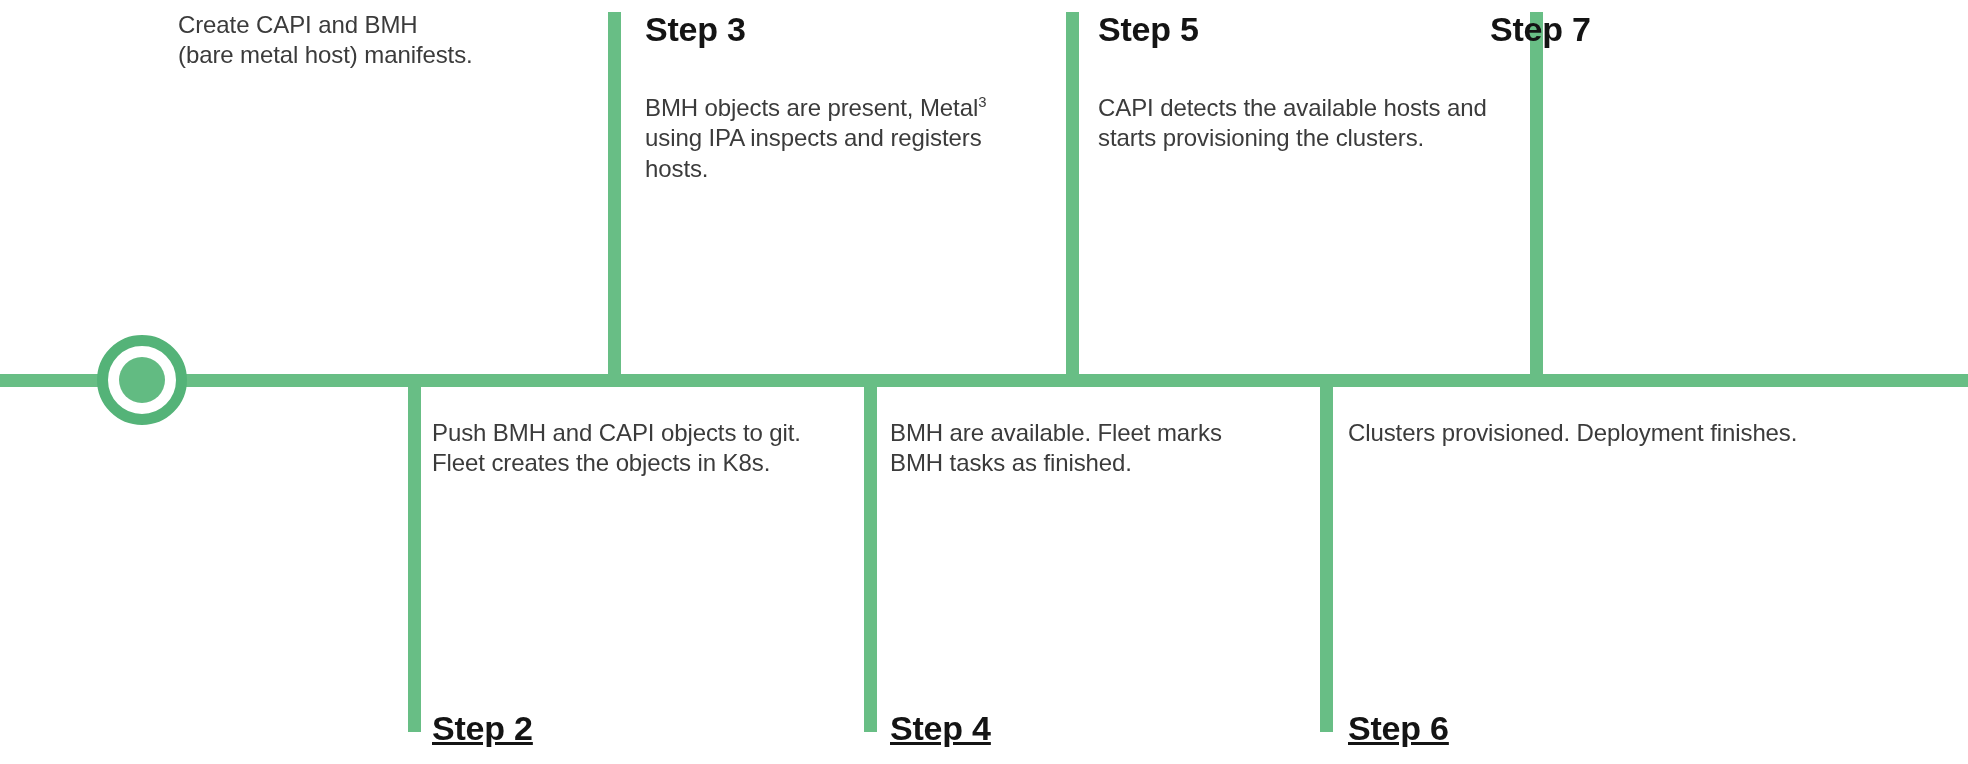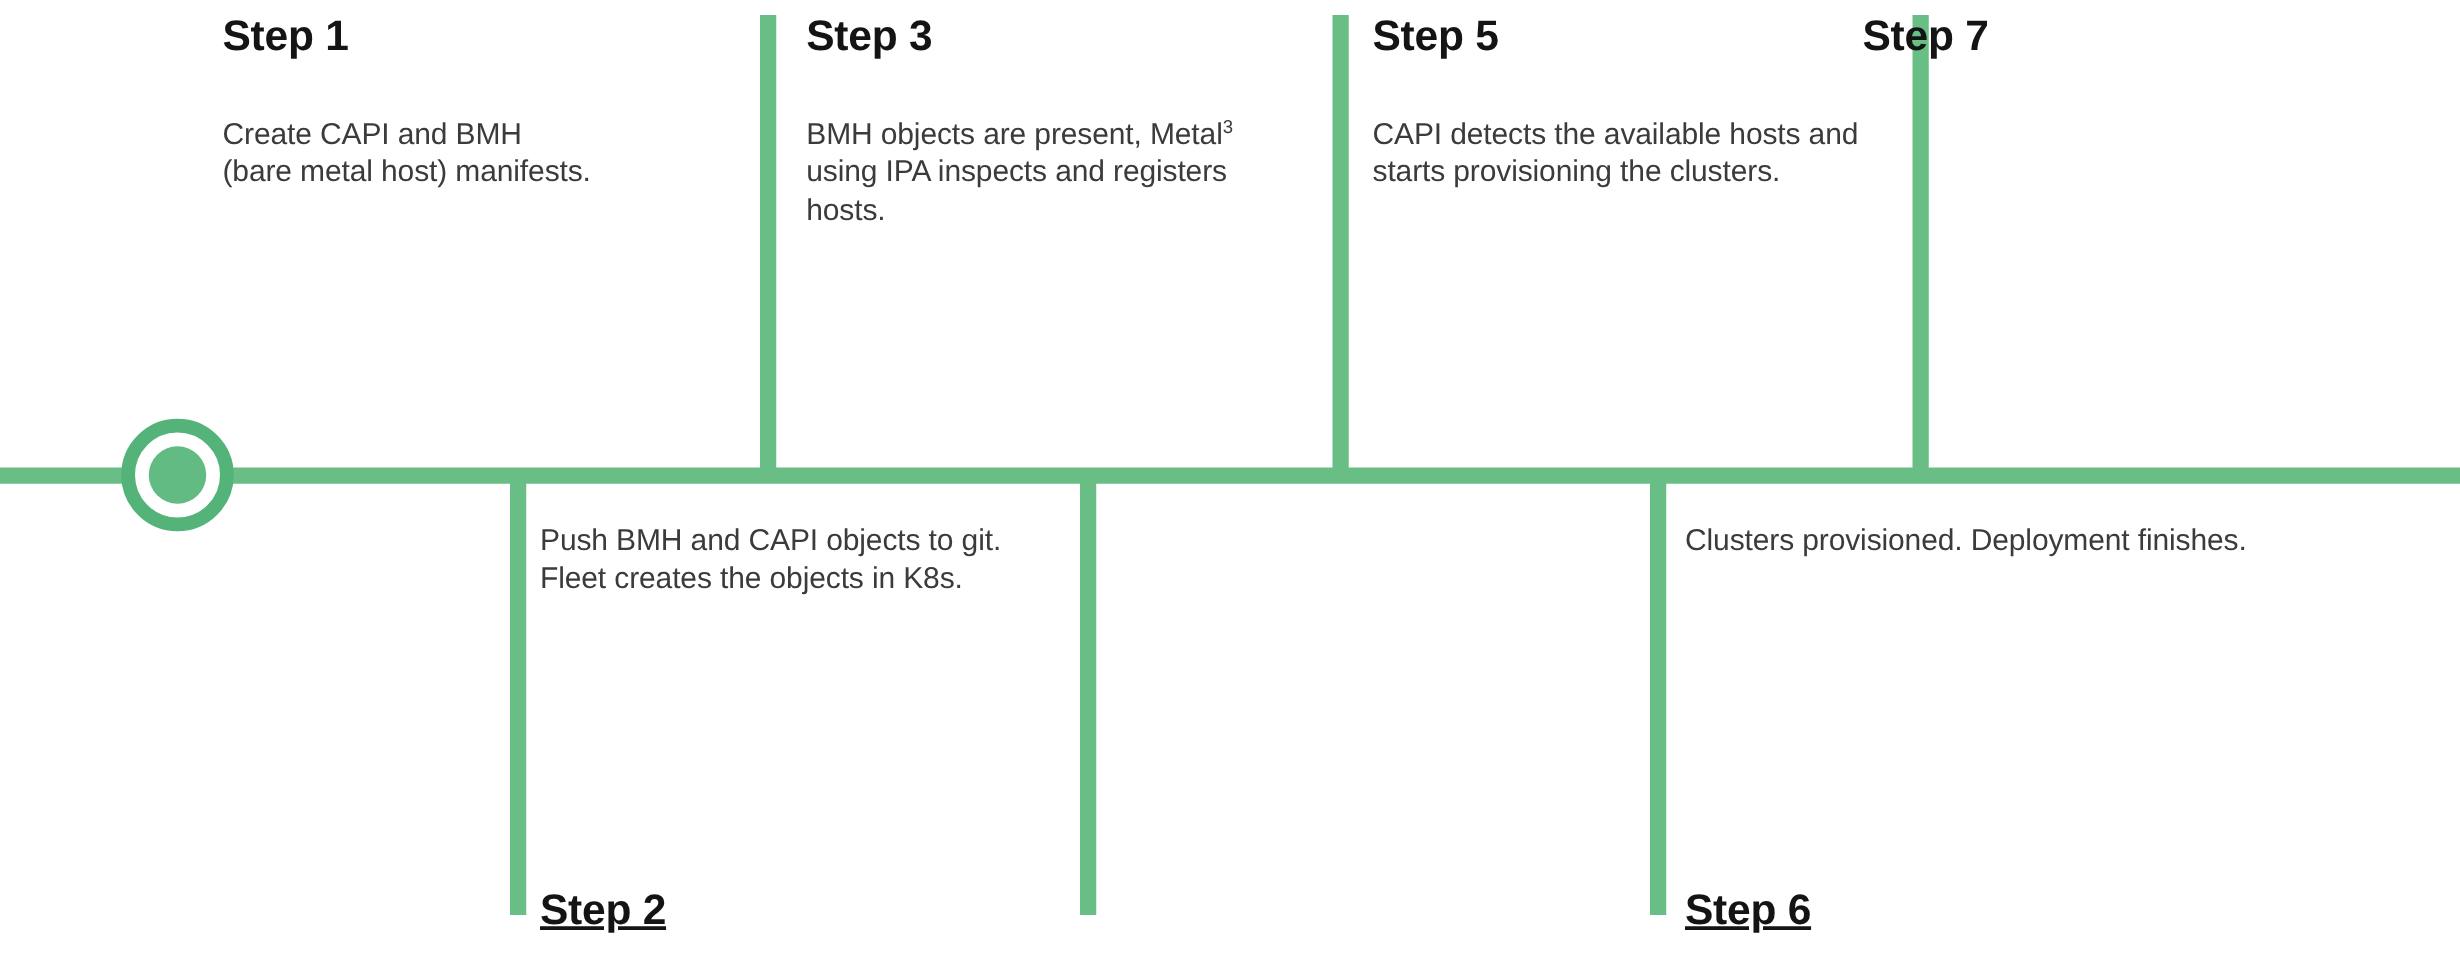--- a/index.html
+++ b/index.html
@@ -112,21 +112,20 @@
   </div>
 
   <div class="tick up" style="left:608px;"></div>
   <div class="tick up" style="left:1066px;"></div>
   <div class="tick up" style="left:1530px;"></div>
   <div class="tick down" style="left:408px;"></div>
   <div class="tick down" style="left:864px;"></div>
   <div class="tick down" style="left:1320px;"></div>
 
   <div class="step up" style="left:178px; width:300px;">
-    <p class="step-title">Step 1</p>
     <p class="step-body">Create CAPI and BMH (bare metal host) manifests.</p>
   </div>
 
   <div class="step up" style="left:645px; width:380px;">
     <p class="step-title">Step 3</p>
     <p class="step-body"><span>BMH objects are present, Metal</span><sup>3</sup><span> using IPA inspects and registers hosts.</span></p>
   </div>
 
   <div class="step up" style="left:1098px; width:390px;">
     <p class="step-title">Step 5</p>
@@ -135,19 +134,23 @@
 
   <div class="step up" style="left:1490px; width:390px;">
     <p class="step-title">Step 7</p>
   </div>
 
   <div class="step down" style="left:432px; width:400px;">
     <p class="step-body">Push BMH and CAPI objects to git. Fleet creates the objects in K8s.</p>
     <p class="step-title">Step 2</p>
   </div>
 
+  <div class="step down" style="left:890px; width:380px;">
+    <p class="step-body">BMH are available. Fleet marks BMH tasks as finished.</p>
+    <p class="step-title">Step 4</p>
+  </div>
 
   <div class="step down" style="left:1348px; width:480px;justify-content:space-between;">
     <p class="step-body">Clusters provisioned. Deployment finishes.</p>
     <p class="step-title">Step 6</p>
   </div>
 
 </div>
 
 </body></html>

